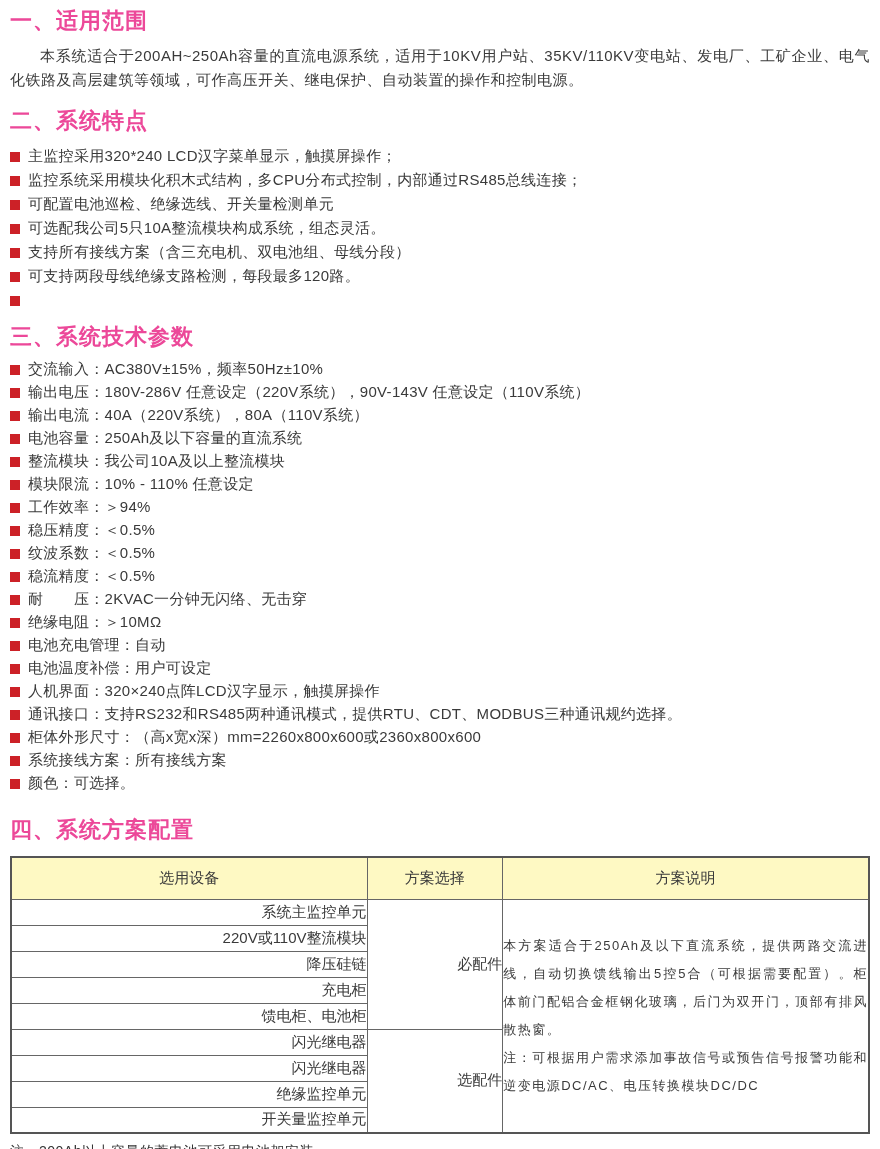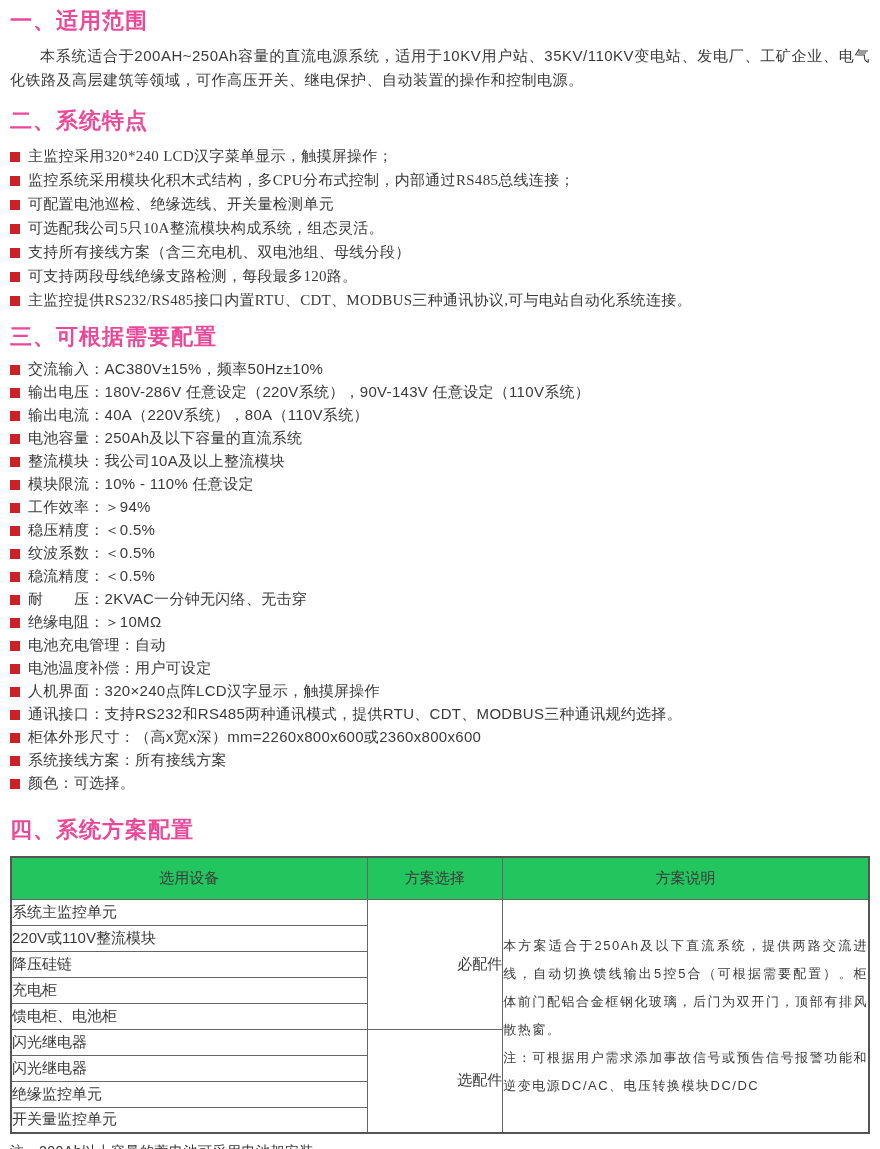--- a/index.html
+++ b/index.html
@@ -34,21 +34,21 @@
     letter-spacing: 0.5px;
   }
 
   .bullet-list { margin-top: 8px; }
   .b-item {
     display: flex;
     align-items: center;
     font-size: 15px;
     letter-spacing: 0.3px;
   }
-  .feat-list .b-item  { height: 24px; font-family: Liberation Serif, serif; }
+  .feat-list .b-item  { height: 24px; }
   .param-list .b-item { height: 23px; }
   .bullet {
     width: 10px;
     height: 10px;
     background: #cc2127;
     flex: 0 0 10px;
     margin-right: 8px;
     margin-top: 1px;
   }
   .param-list { margin-top: 6px; }
@@ -58,31 +58,31 @@
     margin-top: 11px;
     border-collapse: collapse;
     border: 2px solid #555555;
     font-size: 15px;
   }
   .config-table th, .config-table td {
     border: 1px solid #666666;
     padding: 0;
   }
   .config-table th {
-    background: #22c55e;
+    background: #fef9c3;
     height: 42px;
     font-weight: normal;
     text-align: center;
   }
   .col-device { width: 41.5%; }
   .col-choice { width: 15.8%; }
   .col-desc   { width: 42.7%; }
   .device-cell {
     height: 26px;
-    text-align: left;
+    text-align: right;
     vertical-align: middle;
     margin-left: 25px;
   }
   .choice-cell {
     text-align: right;
     vertical-align: middle;
   }
   .desc-cell {
     vertical-align: middle;
     padding: 4px 13px;
@@ -130,25 +130,24 @@
     <div class="b-item">
         <span class="bullet"></span>
         <span>支持所有接线方案（含三充电机、双电池组、母线分段）</span>
       </div>
     <div class="b-item">
         <span class="bullet"></span>
         <span>可支持两段母线绝缘支路检测，每段最多120路。</span>
       </div>
     <div class="b-item">
         <span class="bullet"></span>
-        <span>主监控提供RS232/RS485接口内置RTU、CDT、MODBUS三种通讯协议,可与电站自动化系统连接。</span>
       </div>
   </div>
 
-  <h2 class="section-heading h-param">三、可根据需要配置</h2>
+  <h2 class="section-heading h-param">三、系统技术参数</h2>
   <div class="bullet-list param-list">
     <div class="b-item">
         <span class="bullet"></span>
         <span>交流输入：AC380V±15%，频率50Hz±10%</span>
       </div>
     <div class="b-item">
         <span class="bullet"></span>
         <span>输出电压：180V-286V 任意设定（220V系统），90V-143V 任意设定（110V系统）</span>
       </div>
     <div class="b-item">

